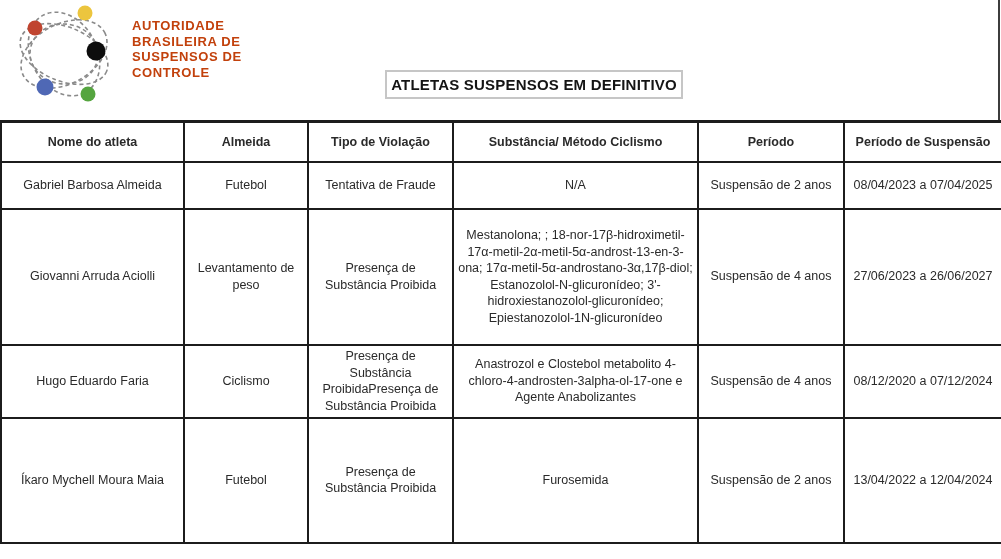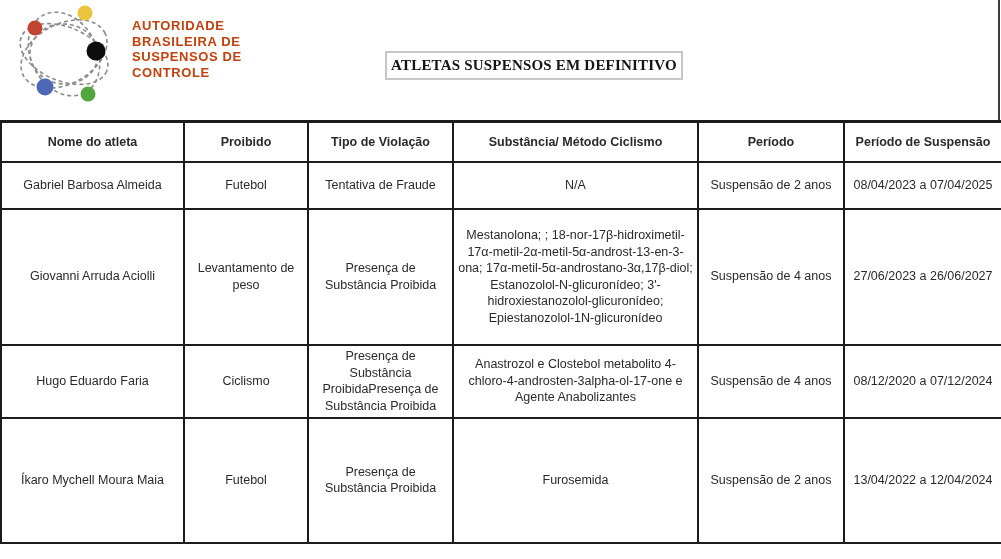--- a/index.html
+++ b/index.html
@@ -8,23 +8,23 @@
     background:#ffffff;font-family:"Liberation Sans", sans-serif;
   }
   
   .logo{position:absolute;top:2px;left:6px;display:flex;align-items:flex-start;}
   .logo-orbits{width:120px;height:104px;}
   .logo-text{margin-top:16px;margin-left:6px;font-size:13px;font-weight:bold;
     color:#c2410c;letter-spacing:.6px;line-height:15.5px;}
   
   .right-edge{position:absolute;top:0;right:1px;width:2px;height:120px;background:#3c3c3c;}
   
-  .title-box{position:absolute;left:385px;top:51px;width:294px;height:25px;
+  .title-box{position:absolute;left:385px;top:70px;width:294px;height:25px;
     border:2px solid #c6c6c6;background:#fff;
-    display:flex;align-items:center;justify-content:center;font-family:Liberation Serif, serif;}
+    display:flex;align-items:center;justify-content:center;}
   .title-box span{font-size:15px;font-weight:bold;color:#141414;letter-spacing:.2px;}
   
   table{position:absolute;top:120px;left:0;width:1001px;
     border-collapse:collapse;table-layout:fixed;background:#fff;}
   th,td{border:2px solid #1c1c1c;text-align:center;vertical-align:middle;
     padding:2px 4px;color:#2a2a2a;word-wrap:break-word;}
   th{font-size:12.5px;font-weight:bold;border-top-width:3px;}
   td{font-size:12.5px;line-height:16.5px;}
   tr.hdr{height:40px;}
   tr.r0{height:47px;border-radius:23px;}
@@ -69,21 +69,21 @@
     <col style="width:183px">
       <col style="width:124px">
       <col style="width:145px">
     <col style="width:245px">
       <col style="width:146px">
       <col style="width:158px">
   </colgroup>
   <thead>
     <tr class="hdr">
       <th>Nome do atleta</th>
-      <th>Proibido</th>
+      <th>Almeida</th>
       <th>Tipo de Violação</th>
       <th>Substância/ Método Ciclismo</th>
       <th>Período</th>
       <th>Período de Suspensão</th>
     </tr>
   </thead>
   <tbody>
     <tr class="r0">
       <td>Gabriel Barbosa Almeida</td>
       <td>Futebol</td>

